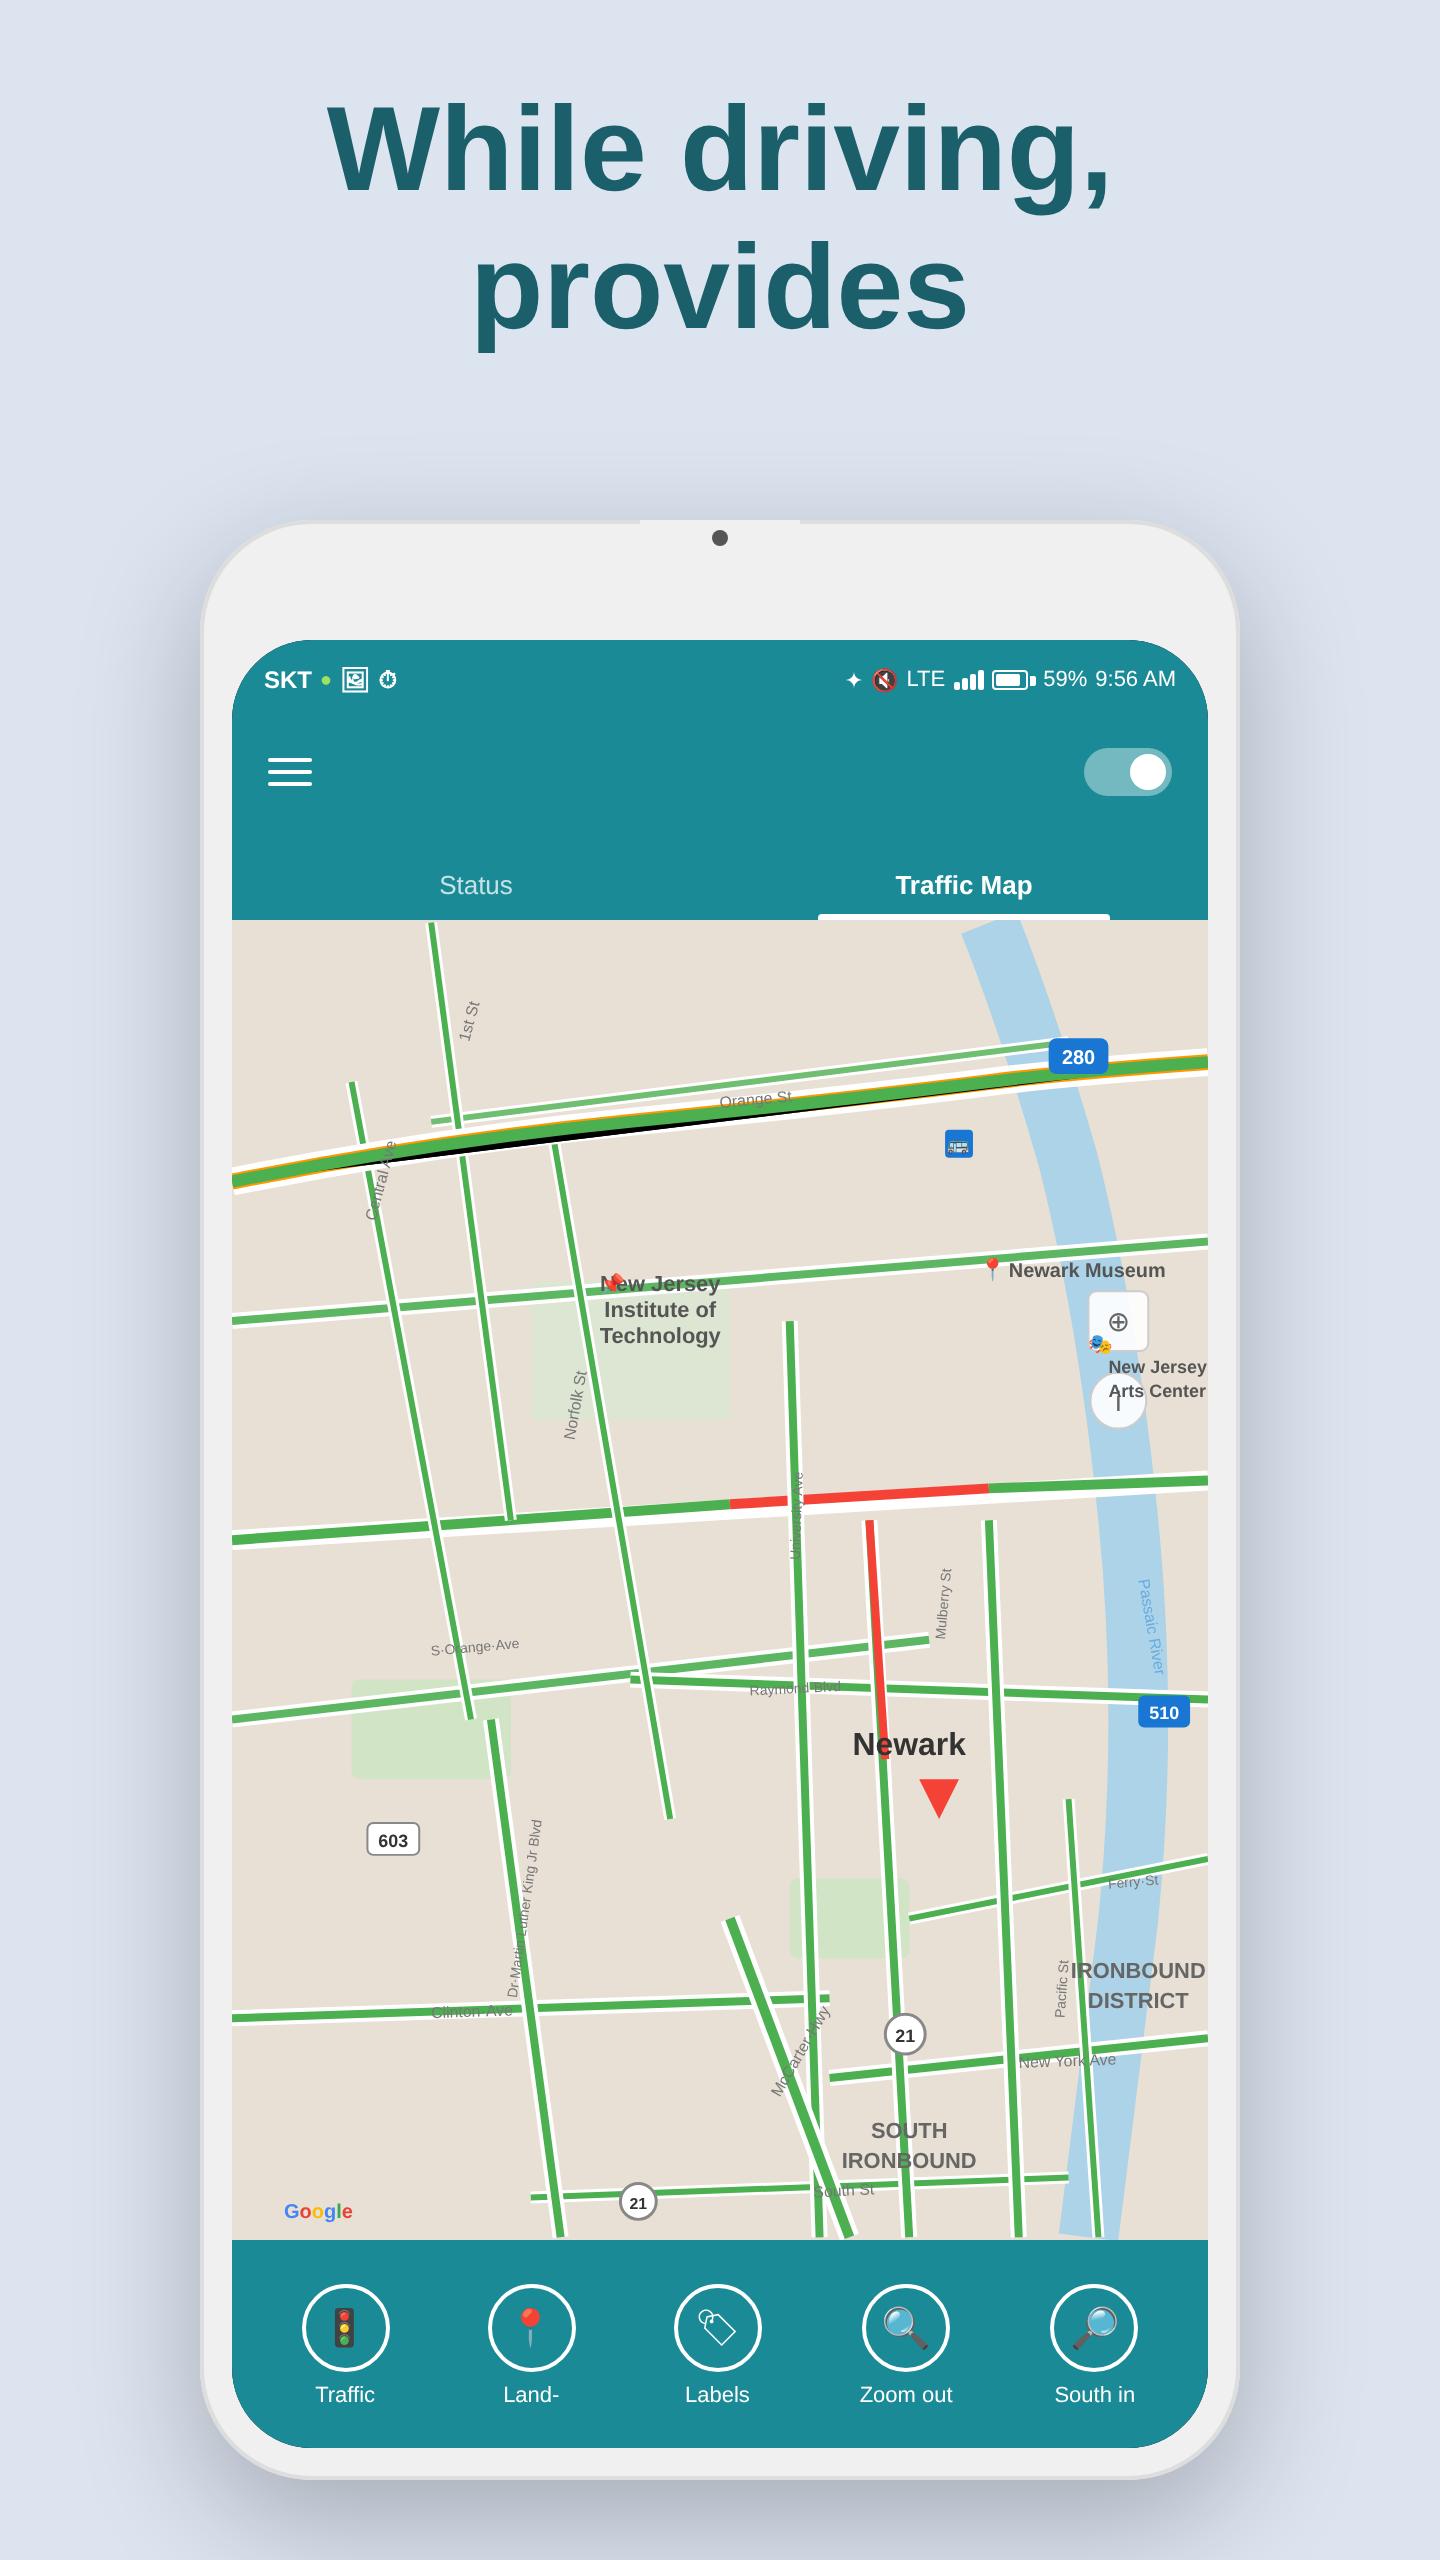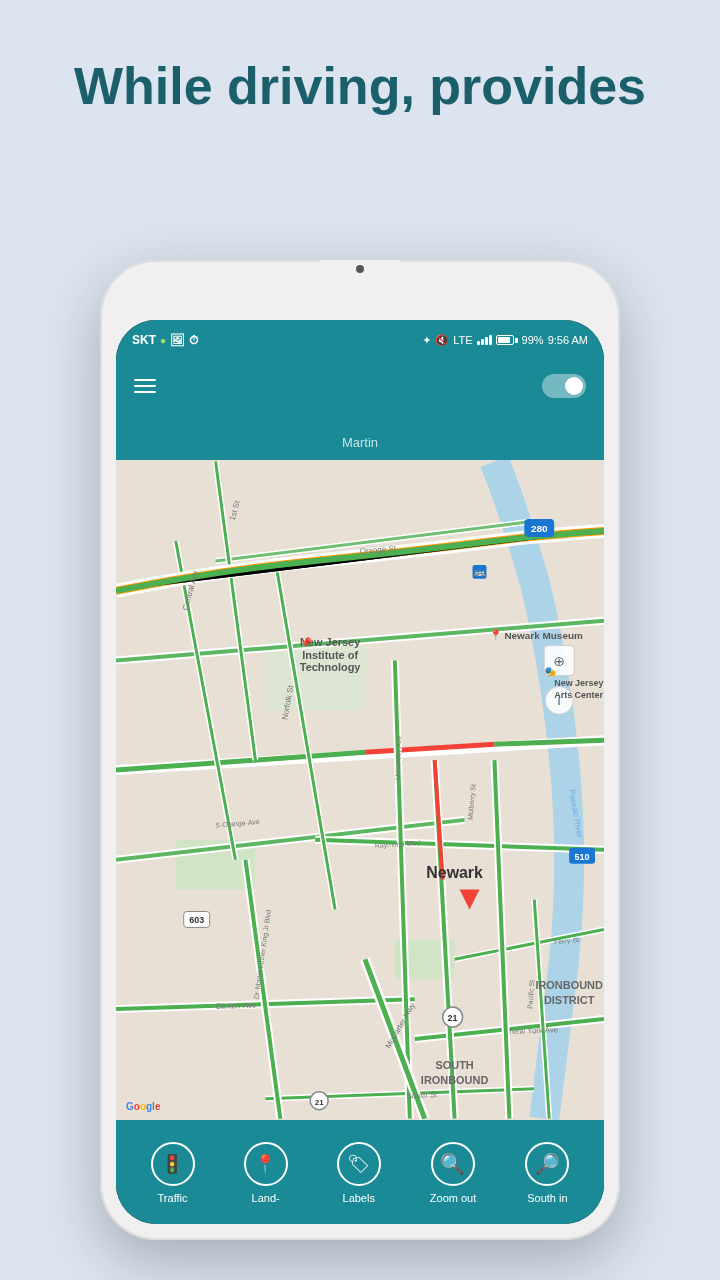--- a/index.html
+++ b/index.html
@@ -14,25 +14,24 @@
 
     
     .hero-text {
       position: absolute;
       top: 40px;
       left: 0; right: 0;
       text-align: center;
       padding: 0 40px;
     }
     .hero-text h1 {
-      font-size: 52px;
+      font-size: 60px;
       font-weight: 900;
       color: #1a5f6a;
       line-height: 1.15;
-      margin-top: 17px;
     }
 
     
     .phone {
       position: absolute;
       top: 260px;
       left: 50%;
       transform: translateX(-50%);
       width: 520px;
       height: 980px;
@@ -250,21 +249,21 @@
     }
     .signal-bar {
       background: white;
       width: 3px;
       border-radius: 1px;
     }
 
     .google-logo {
       position: absolute;
       bottom: 8px;
-      left: 10px;
+      left: 26px;
       font-size: 10px;
       font-weight: bold;
     }
     .google-logo .g { color: #4285F4; }
     .google-logo .o1 { color: #EA4335; }
     .google-logo .o2 { color: #FBBC05; }
     .google-logo .g2 { color: #4285F4; }
     .google-logo .l { color: #34A853; }
     .google-logo .e { color: #EA4335; }
   </style>
@@ -301,37 +300,40 @@
           <div class="signal-bar" style="height:6px;"></div>
           <div class="signal-bar" style="height:8px;"></div>
           <div class="signal-bar" style="height:10px;"></div>
         </div>
         <div class="battery">
           <div class="battery-body">
             <div class="battery-fill"></div>
           </div>
           <div class="battery-tip"></div>
         </div>
-        <span>99%</span>
+        <span>59%</span>
         <span>9:56 AM</span>
       </div>
     </div>
 
     <div class="app-bar">
       <div class="hamburger">
         <span></span>
         <span></span>
         <span></span>
       </div>
       <div class="toggle-switch"></div>
     </div>
 
     <div class="tabs">
       <div class="tab">
-        <span>Martin</span>
+        <span>Status</span>
+      </div>
+      <div class="tab active">
+        <span>Traffic Map</span>
       </div>
     </div>
 
     <div class="map-area">
       <svg class="map-svg" viewBox="0 0 490 660" xmlns="http://www.w3.org/2000/svg">
 
         <rect width="490" height="660" fill="#e8e0d4"></rect>
 
         <path d="M380 0 Q400 50 420 120 Q440 200 450 300 Q460 400 450 500 Q440 580 430 660" stroke="#acd3e8" stroke-width="30" fill="none"></path>
 

